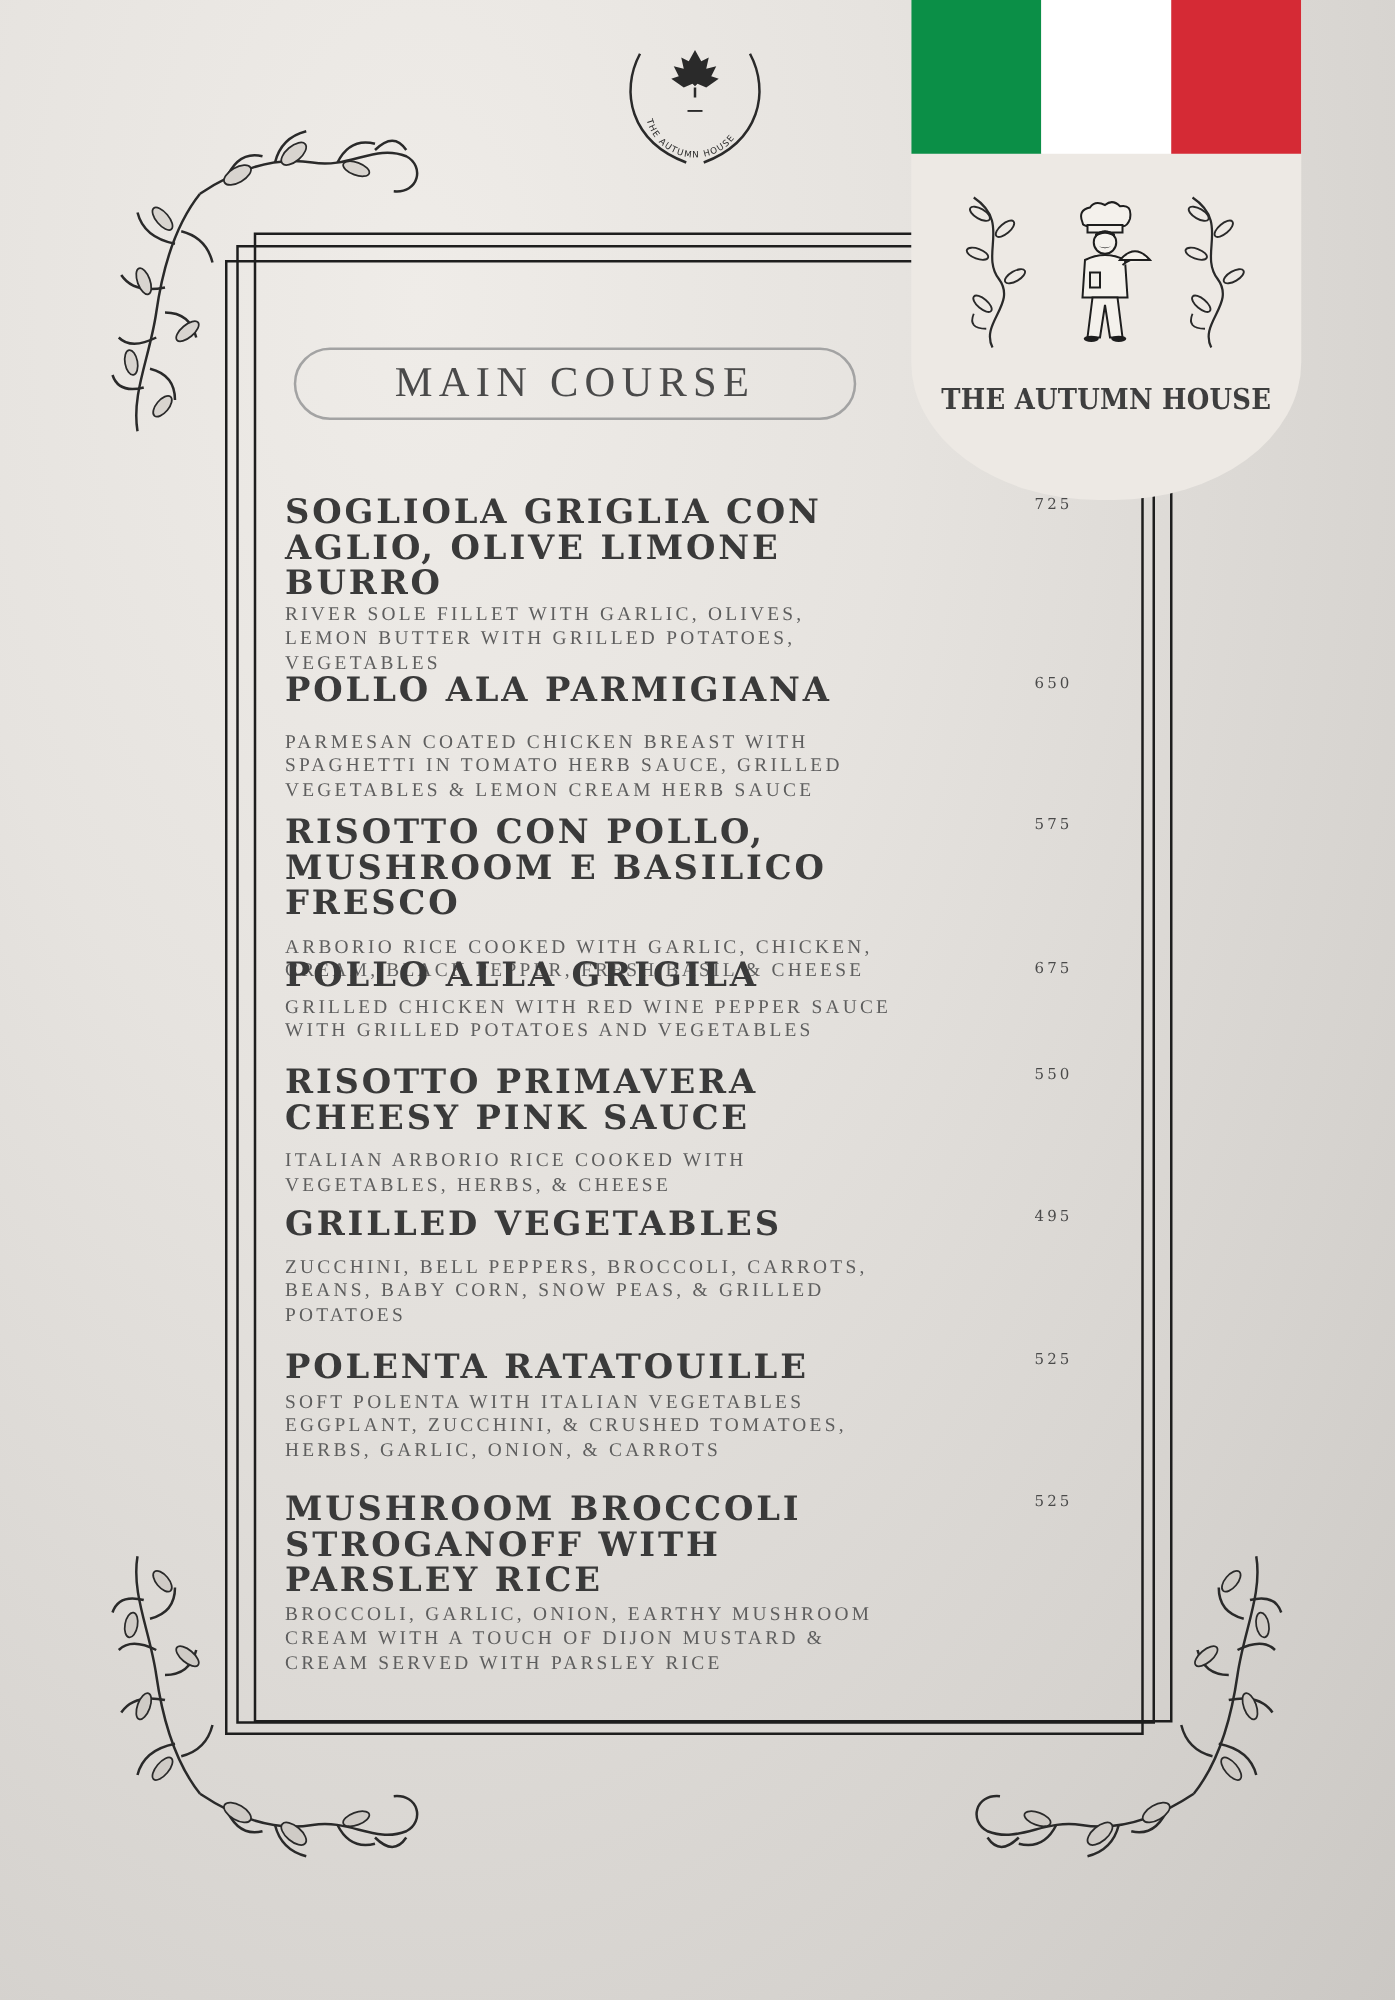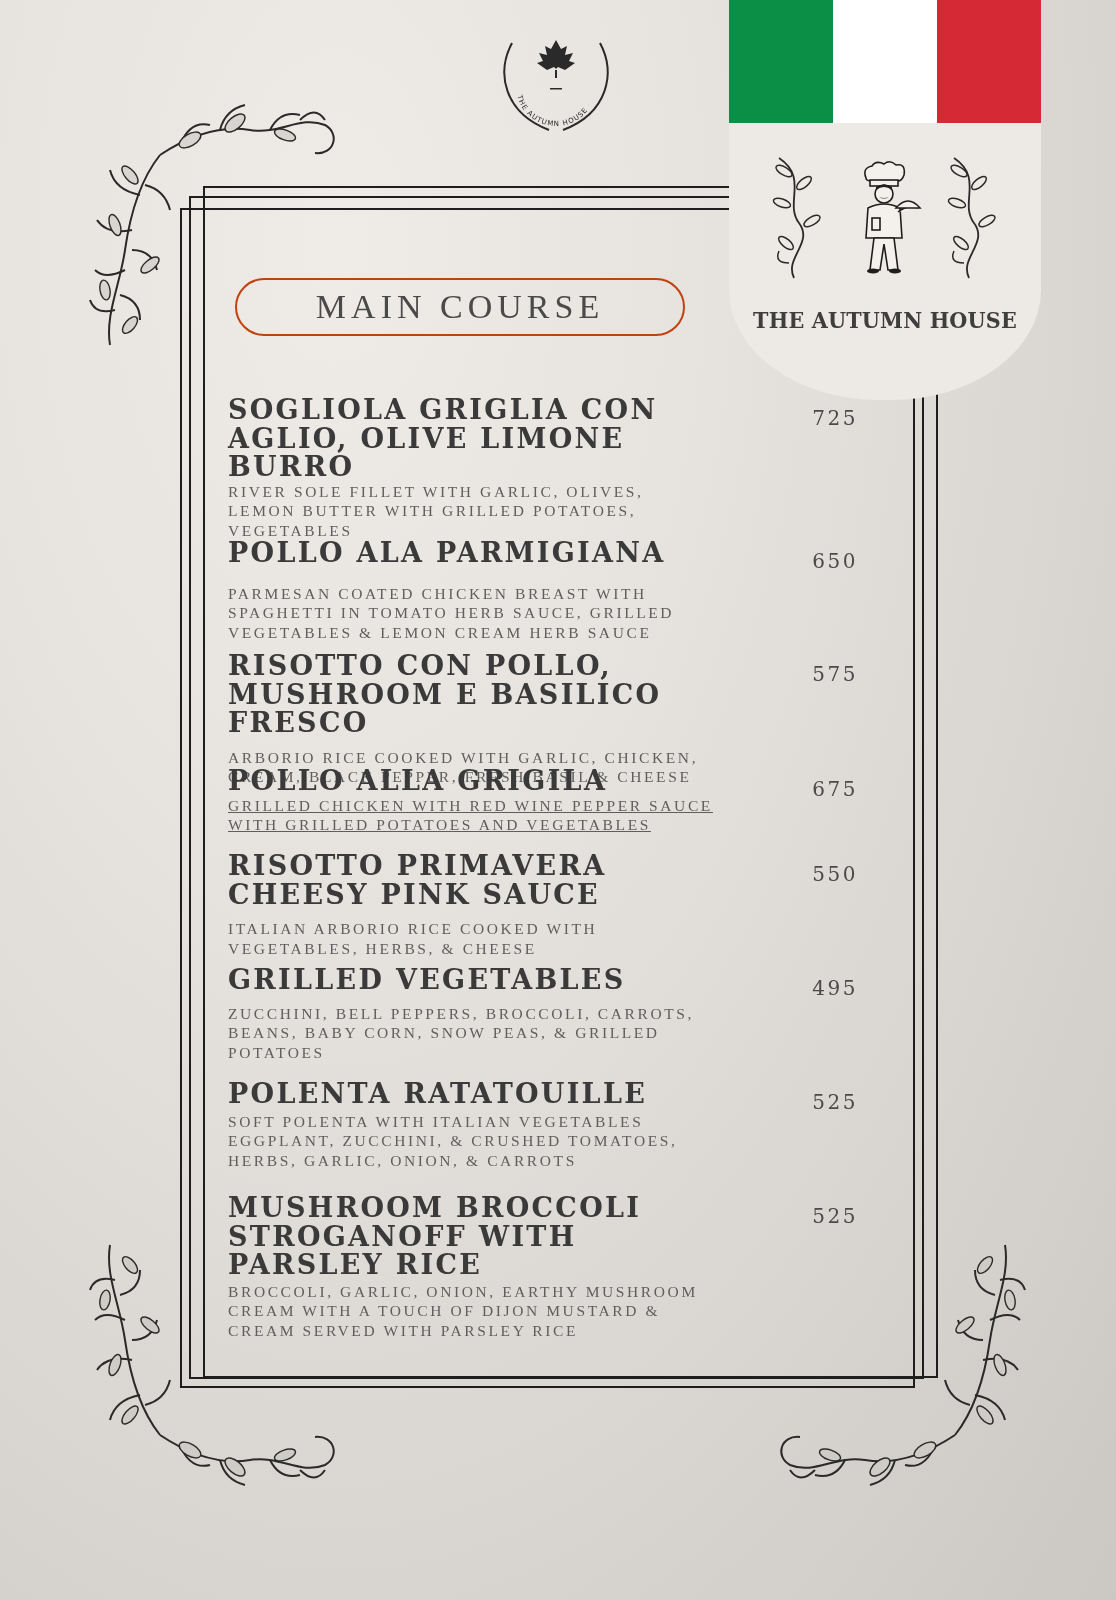--- a/index.html
+++ b/index.html
@@ -23,39 +23,39 @@
   .flag { position:absolute; top:0; left:0; width:100%; height:123px; display:flex; }
   .flag div { flex:1; }
   .badge-title {
     position:absolute; left:0; right:0; top:306px; text-align:center;
     font-family:"DejaVu Serif", serif; font-weight:bold; font-size:23px; letter-spacing:0.2px;
     color:#3e3e3e; transform:scaleX(0.9);
   }
   
   .pill {
     left:235px; top:278px; width:450px; height:58px; box-sizing:border-box;
-    border:2px solid #c2410c; border-radius:30px;
+    border:2px solid #a3a3a3; border-radius:30px;
     display:flex; align-items:center; justify-content:center;
   }
   .pill span {
     font-family:"Liberation Serif", serif; font-size:34px; letter-spacing:5px; color:#4a4a4a;
   }
   
   .item { position:absolute; left:228px; width:630px; }
   .item-name {
     font-family:"DejaVu Serif", serif; font-weight:bold; font-size:27px;
     letter-spacing:2.3px; line-height:28.5px; color:#3a3a3a; width:510px; margin:0;
   }
   .item-desc {
     font-family:"Liberation Serif", serif; font-size:15.5px; letter-spacing:2.6px;
     line-height:19.5px; color:#5e5e5e; width:540px; margin:0; text-transform:uppercase;
   }
   .item-price {
-    position:absolute; right:0; top:10px;
-    font-family:"DejaVu Serif", serif; font-size:20px; letter-spacing:2.5px; color:#4a4a4a;
+    position:absolute; right:0; top:0;
+    font-family:"DejaVu Serif", serif; font-size:12px; letter-spacing:2.5px; color:#4a4a4a;
   }
   .orn { position:absolute; }
 </style>
 </head>
 <body>
 
 <div class="frame" style="left:203px; top:186px; width:735px; height:1192px;"></div>
 <div class="frame" style="left:180px; top:208px; width:735px; height:1180px; border-width:2px;"></div>
 <div class="frame" style="left:189px; top:196px; width:735px; height:1183px; border-width:2.5px; border-color:#1e1e1e;"></div>
 
@@ -212,21 +212,21 @@
 
 <div class="item" style="top:652px;">
   <p class="item-name">RISOTTO CON POLLO, MUSHROOM E BASILICO FRESCO</p>
   <span class="item-price">575</span>
   <p class="item-desc" style="margin-top:10px; width:500px;">ARBORIO RICE COOKED WITH GARLIC, CHICKEN, CREAM, BLACK PEPPER, FRESH BASIL &amp; CHEESE</p>
 </div>
 
 <div class="item" style="top:767px;">
   <p class="item-name">POLLO ALLA GRIGILA</p>
   <span class="item-price">675</span>
-  <p class="item-desc" style="margin-top:0px; width:520px;text-decoration:underline;">GRILLED CHICKEN WITH RED WINE PEPPER SAUCE WITH GRILLED POTATOES AND VEGETABLES</p>
+  <p class="item-desc" style="margin-top:0px; width:520px;">GRILLED CHICKEN WITH RED WINE PEPPER SAUCE WITH GRILLED POTATOES AND VEGETABLES</p>
 </div>
 
 <div class="item" style="top:852px;">
   <p class="item-name" style="width:420px;">RISOTTO PRIMAVERA CHEESY PINK SAUCE</p>
   <span class="item-price">550</span>
   <p class="item-desc" style="margin-top:10px; width:410px;">ITALIAN ARBORIO RICE COOKED WITH VEGETABLES, HERBS, &amp; CHEESE</p>
 </div>
 
 <div class="item" style="top:966px;">
   <p class="item-name">GRILLED VEGETABLES</p>

